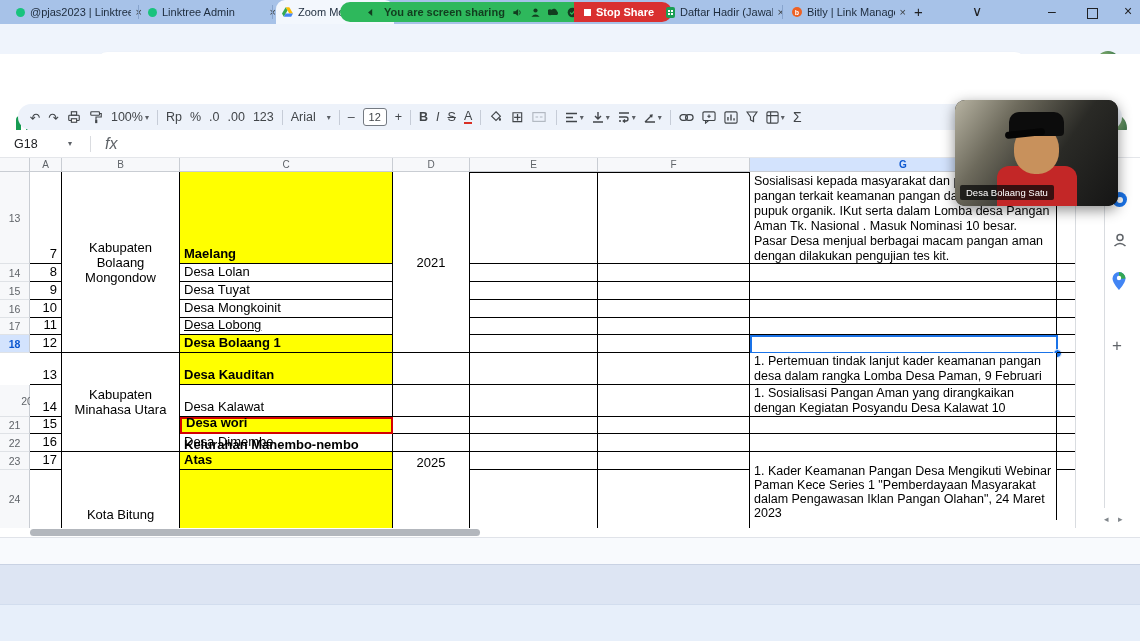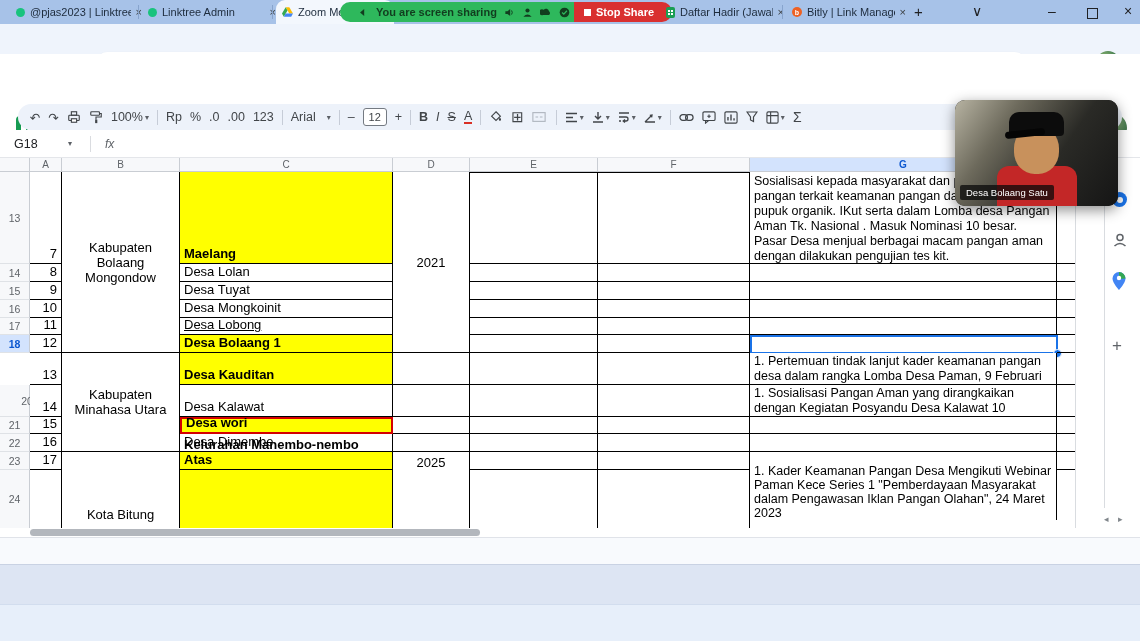--- a/index.html
+++ b/index.html
@@ -15,21 +15,21 @@
   .fav-dot{width:9px;height:9px;border-radius:50%;background:#19c37d;flex:0 0 auto;}
   .fav-bitly{width:10px;height:10px;border-radius:50%;background:#ee6123;color:#fff;font-size:7px;
     display:flex;align-items:center;justify-content:center;font-weight:bold;flex:0 0 auto;}
   .fav-sheets{width:9px;height:11px;background:#1a9e53;border-radius:2px;position:relative;flex:0 0 auto;}
   .fav-sheets::after{content:"";position:absolute;inset:3px 2px;background:
     linear-gradient(#1a9e53,#1a9e53) center/100% 1px no-repeat,
     linear-gradient(#1a9e53,#1a9e53) center/1px 100% no-repeat,#fff;}
   .tabx{font-size:11px;color:#3c4043;margin-left:auto;}
   .tabtitle{overflow:hidden;text-overflow:clip;}
   .sharebar{top:2px;height:20px;border-radius:10px 0 0 10px;background:#2eb85c;display:flex;
-    align-items:center;gap:7px;padding:0 18px;color:#0c3a1c;}
+    align-items:center;gap:7px;padding:0 26px;color:#0c3a1c;}
   .sharetext{font-size:11px;font-weight:bold;color:#123d1f;}
   .stopshare{top:2px;height:20px;border-radius:0 10px 10px 0;background:#d93030;color:#fff;
     font-size:11px;font-weight:bold;display:flex;align-items:center;gap:5px;padding:0 10px;}
   .stopsq{width:7px;height:7px;background:#fff;display:inline-block;}
   .winctl{font-size:14px;color:#202124;top:3px;}
   .maxbox{top:8px;width:9px;height:9px;border:1.4px solid #202124;}
   
   .navbar{left:0;top:24px;width:1140px;height:30px;background:#eff4fc;}
   .navic{font-size:15px;color:#41454b;top:28px;}
   .omnibox{left:96px;top:28px;width:930px;height:23px;border-radius:12px;background:#fff;
@@ -60,21 +60,21 @@
   .fsbox{width:22px;height:16px;border:1px solid #747a82;border-radius:3px;font-size:11px;
     display:flex;align-items:center;justify-content:center;background:#fff;}
   .caret{font-size:8px;color:#5c6066;}
   .gray{color:#b0b6bf;}
   .ub{border-bottom:2.5px solid #d93025;padding-bottom:0px;line-height:11px;}
   .strike{text-decoration:line-through;}
   
   .fbar{left:0;top:130px;width:1140px;height:28px;background:#fff;border-bottom:1px solid #e4e6ea;
     display:flex;align-items:center;box-sizing:border-box;}
   .namebox{width:52px;padding-left:14px;font-size:12.5px;color:#202124;}
-  .fx{font-style:italic;color:#5f6368;font-size:12px;}
+  .fx{font-style:italic;color:#5f6368;font-size:16px;}
   
   .hc{position:absolute;box-sizing:border-box;background:#f7f8fa;border-right:1px solid #c9cdd3;
     border-bottom:1px solid #c9cdd3;color:#5f6368;font-size:10px;display:flex;align-items:center;justify-content:center;}
   .rh{position:absolute;box-sizing:border-box;background:#f7f8fa;border-right:1px solid #c9cdd3;
     border-bottom:1px solid #dfe2e6;color:#5f6368;font-size:10.5px;display:flex;align-items:center;justify-content:center;}
   .rh.sel,.hc.sel{background:#d3e3fd;color:#0b57d0;font-weight:bold;}
   .tc{position:absolute;box-sizing:border-box;border-right:1px solid #000;border-bottom:1px solid #000;
     background:#fff;font-size:13px;color:#000;display:flex;}
   .bl{align-items:flex-end;padding:0 2px 2px 4px;}
   .br{align-items:flex-end;justify-content:flex-end;padding:0 4px 2px 0;}

